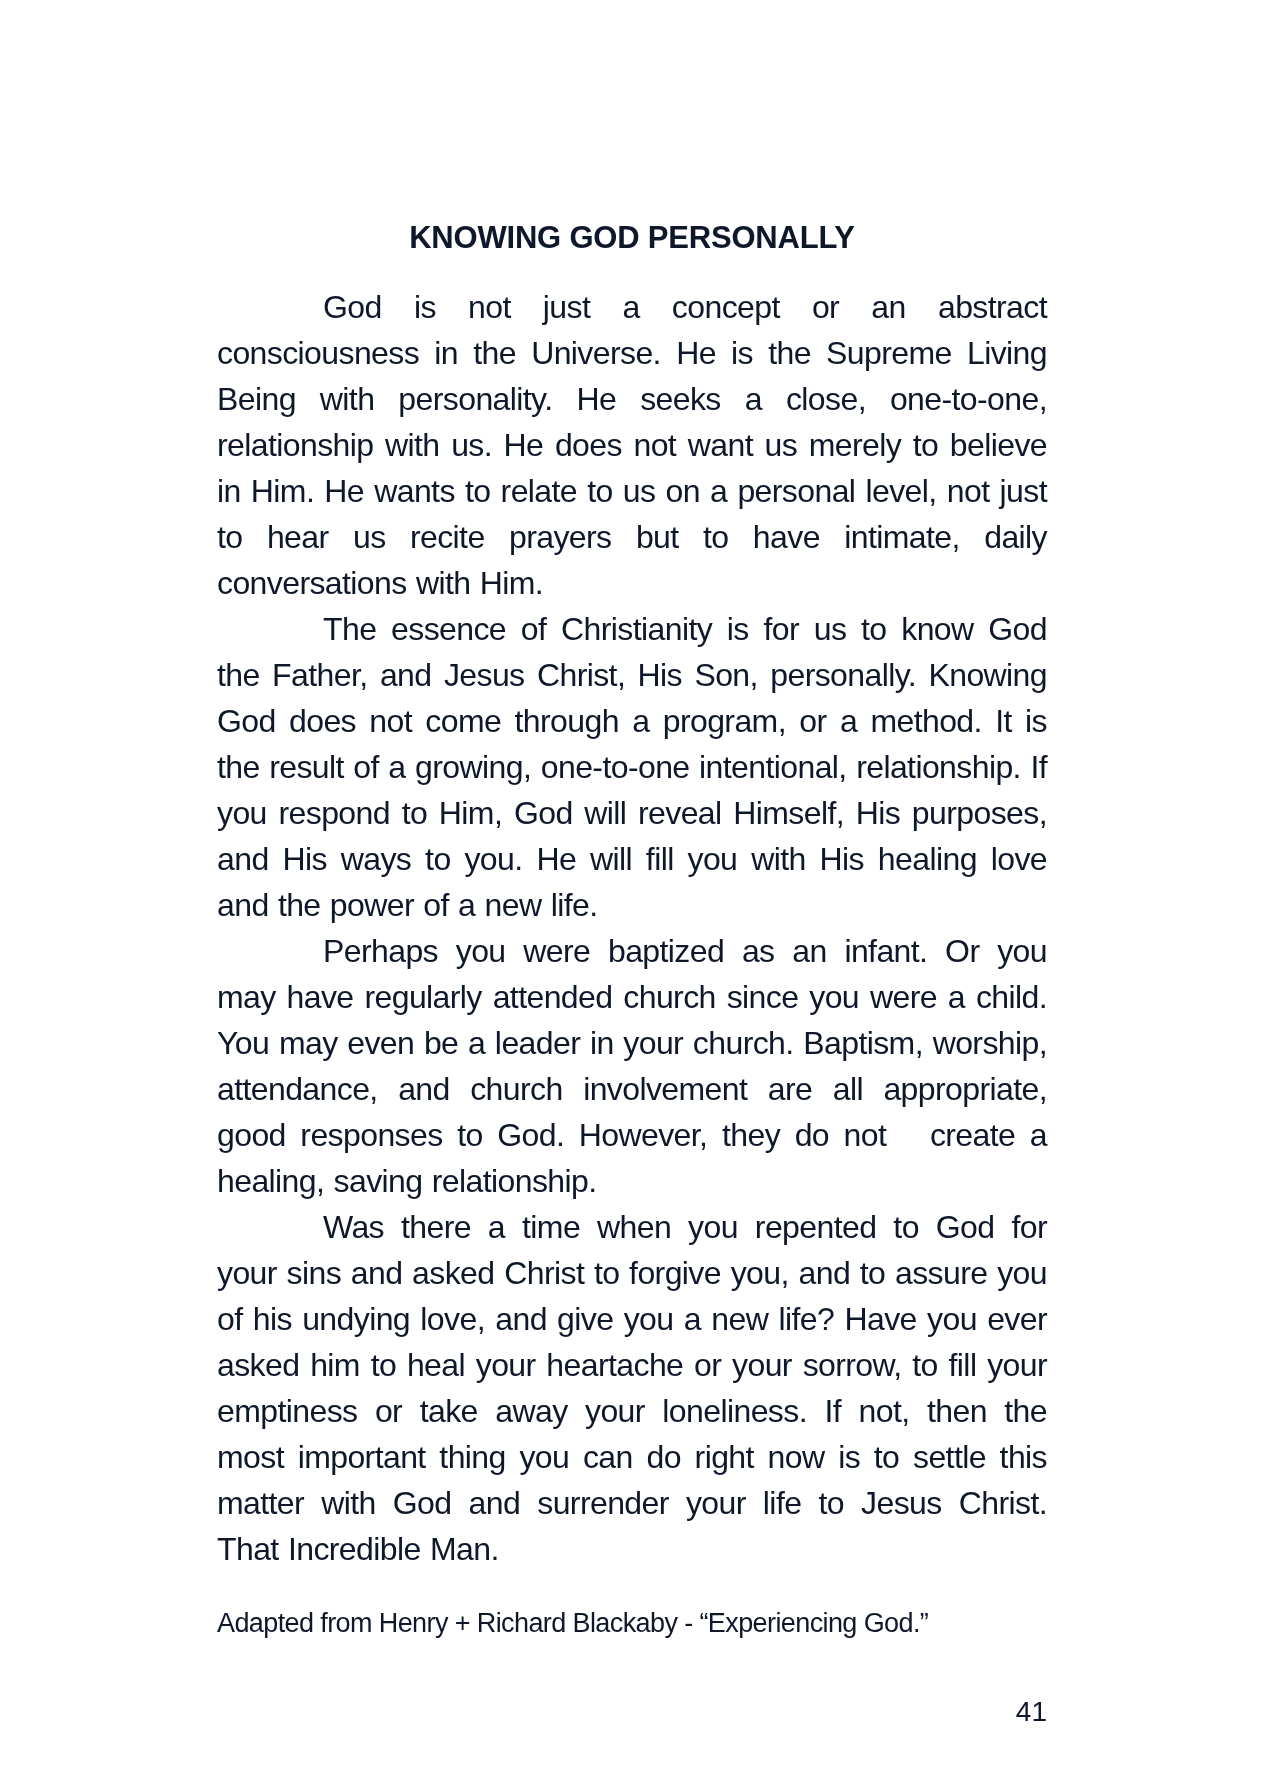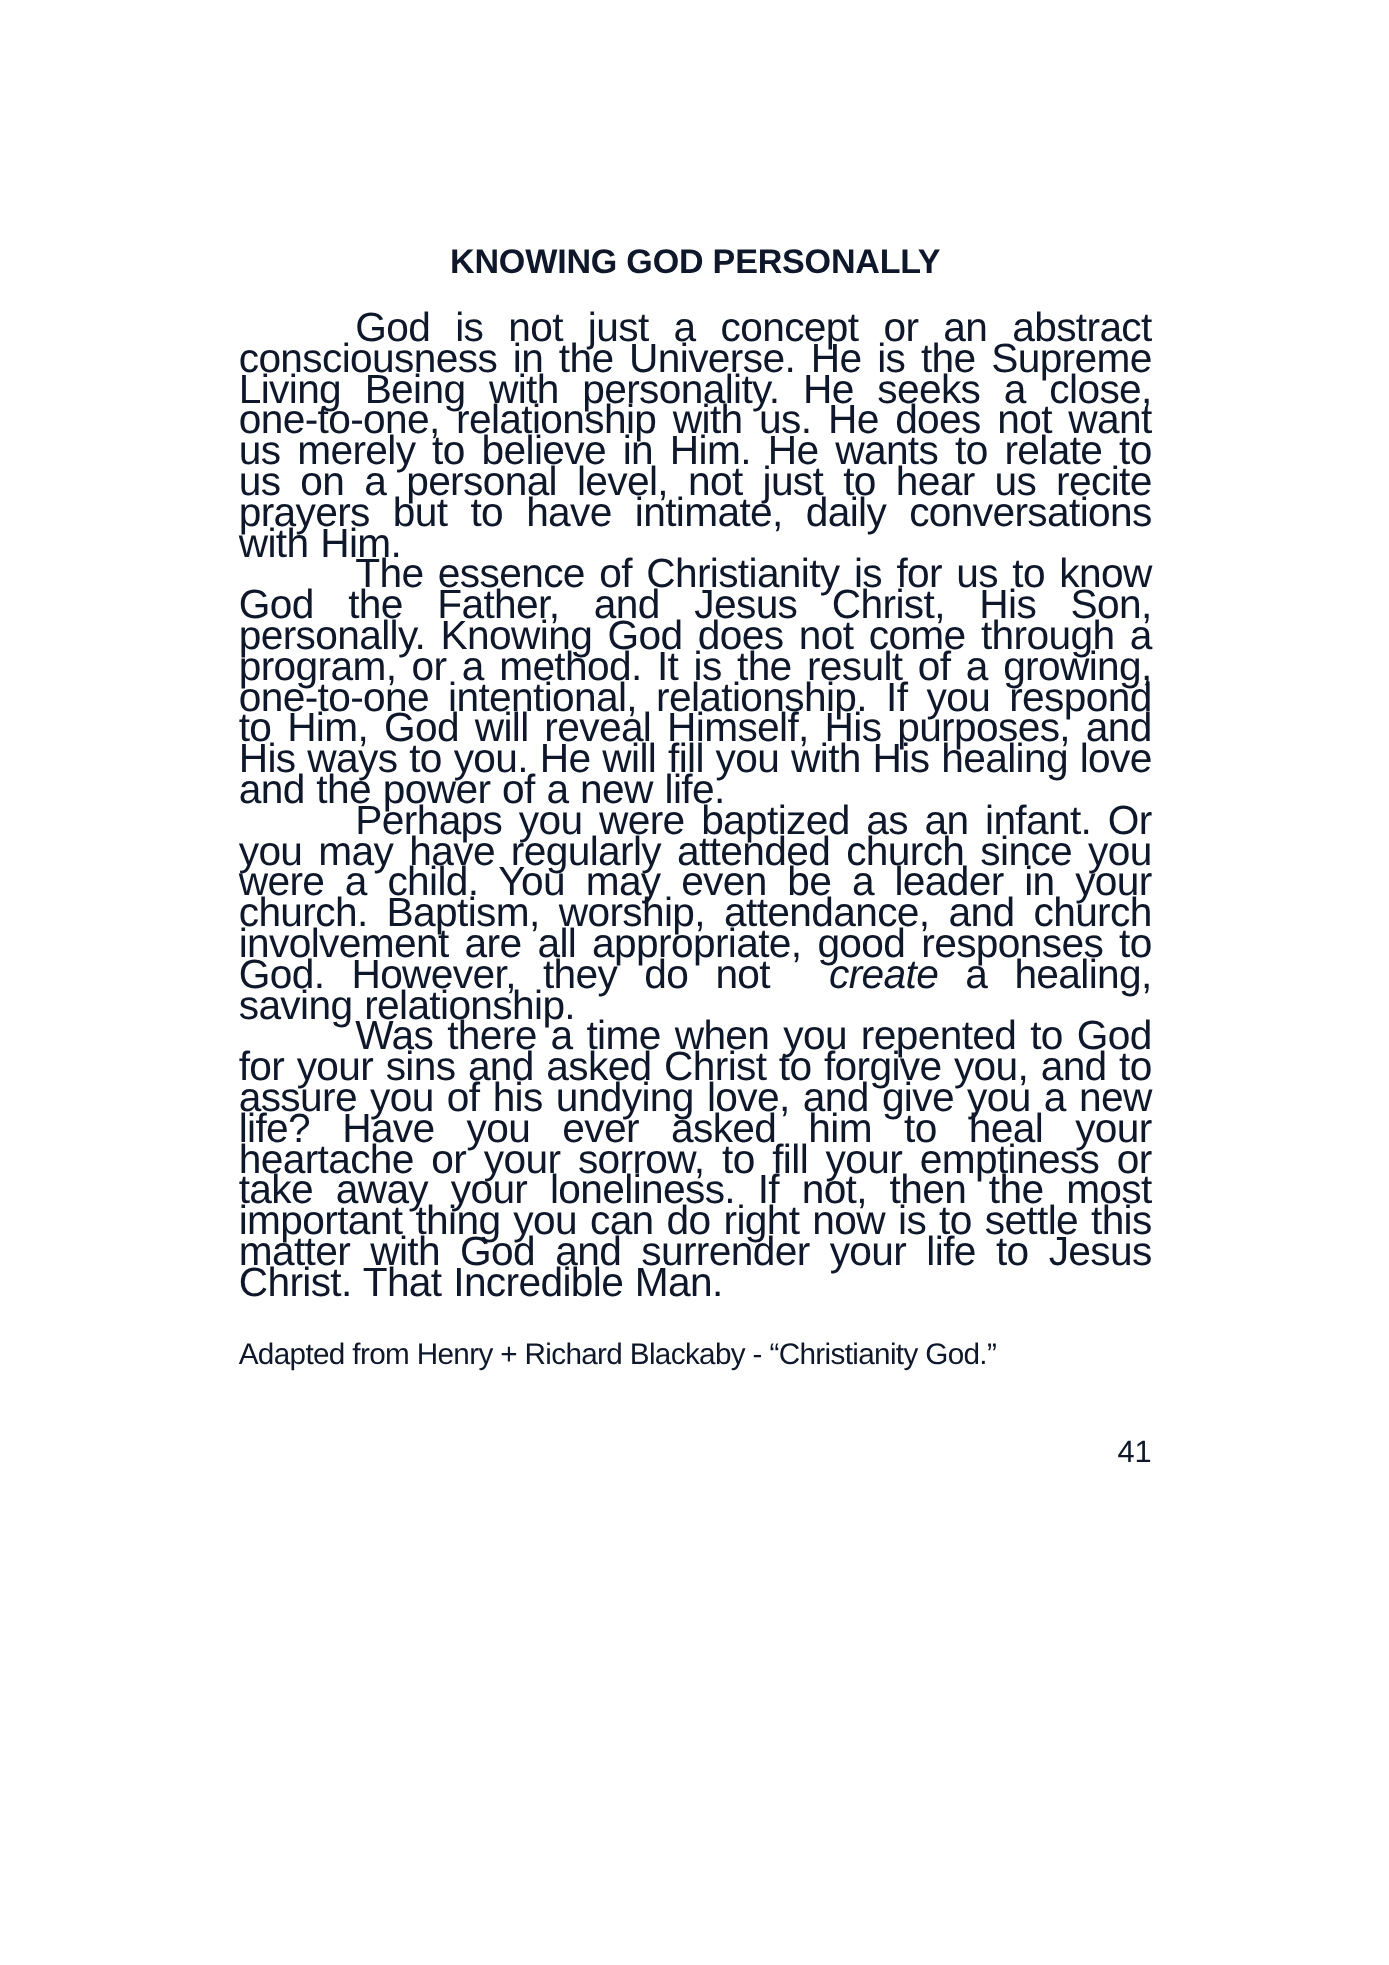--- a/index.html
+++ b/index.html
@@ -22,29 +22,28 @@
     margin: 0 0 31px 0;
     font-size: 31px;
     line-height: 31px;
     font-weight: 700;
     text-align: center;
     letter-spacing: -0.2px;
     white-space: nowrap;
   }
   .body-para {
     margin: 0;
-    font-size: 37px;
-    line-height: 28px;
+    font-size: 32px;
+    line-height: 46px;
     letter-spacing: -0.6px;
     text-align: justify;
     text-indent: 106px;
     word-spacing: 1px;
   }
   .body-para .em {
-    font-style: italic;
     margin-left: 29px;
   }
   .attribution {
     margin: 28px 0 0 0;
     font-size: 27px;
     line-height: 46px;
     letter-spacing: -0.6px;
     text-align: left;
     text-indent: 0;
   }
@@ -63,17 +62,17 @@
   <h1 class="title">KNOWING GOD PERSONALLY</h1>
 
   <p class="body-para">God is not just a concept or an abstract consciousness in the Universe. He is the Supreme Living Being with personality. He seeks a close, one-to-one, relationship with us. He does not want us merely to believe in Him. He wants to relate to us on a personal level, not just to hear us recite prayers but to have intimate, daily conversations with Him.</p>
 
   <p class="body-para">The essence of Christianity is for us to know God the Father, and Jesus Christ, His Son, personally. Knowing God does not come through a program, or a method. It is the result of a growing, one-to-one intentional, relationship. If you respond to Him, God will reveal Himself, His purposes, and His ways to you. He will fill you with His healing love and the power of a new life.</p>
 
   <p class="body-para"><span>Perhaps you were baptized as an infant. Or you may have regularly attended church since you were a child. You may even be a leader in your church. Baptism, worship, attendance, and church involvement are all appropriate, good responses to God. However, they do not </span><span class="em">create</span><span> a healing, saving relationship.</span></p>
 
   <p class="body-para">Was there a time when you repented to God for your sins and asked Christ to forgive you, and to assure you of his undying love, and give you a new life? Have you ever asked him to heal your heartache or your sorrow, to fill your emptiness or take away your loneliness. If not, then the most important thing you can do right now is to settle this matter with God and surrender your life to Jesus Christ. That Incredible Man.</p>
 
-  <p class="attribution">Adapted from Henry + Richard Blackaby - “Christianity God.”</p>
+  <p class="attribution">Adapted from Henry + Richard Blackaby - “Experiencing God.”</p>
 
   <div class="page-number">41</div>
 
 </div>
 
 </body></html>

